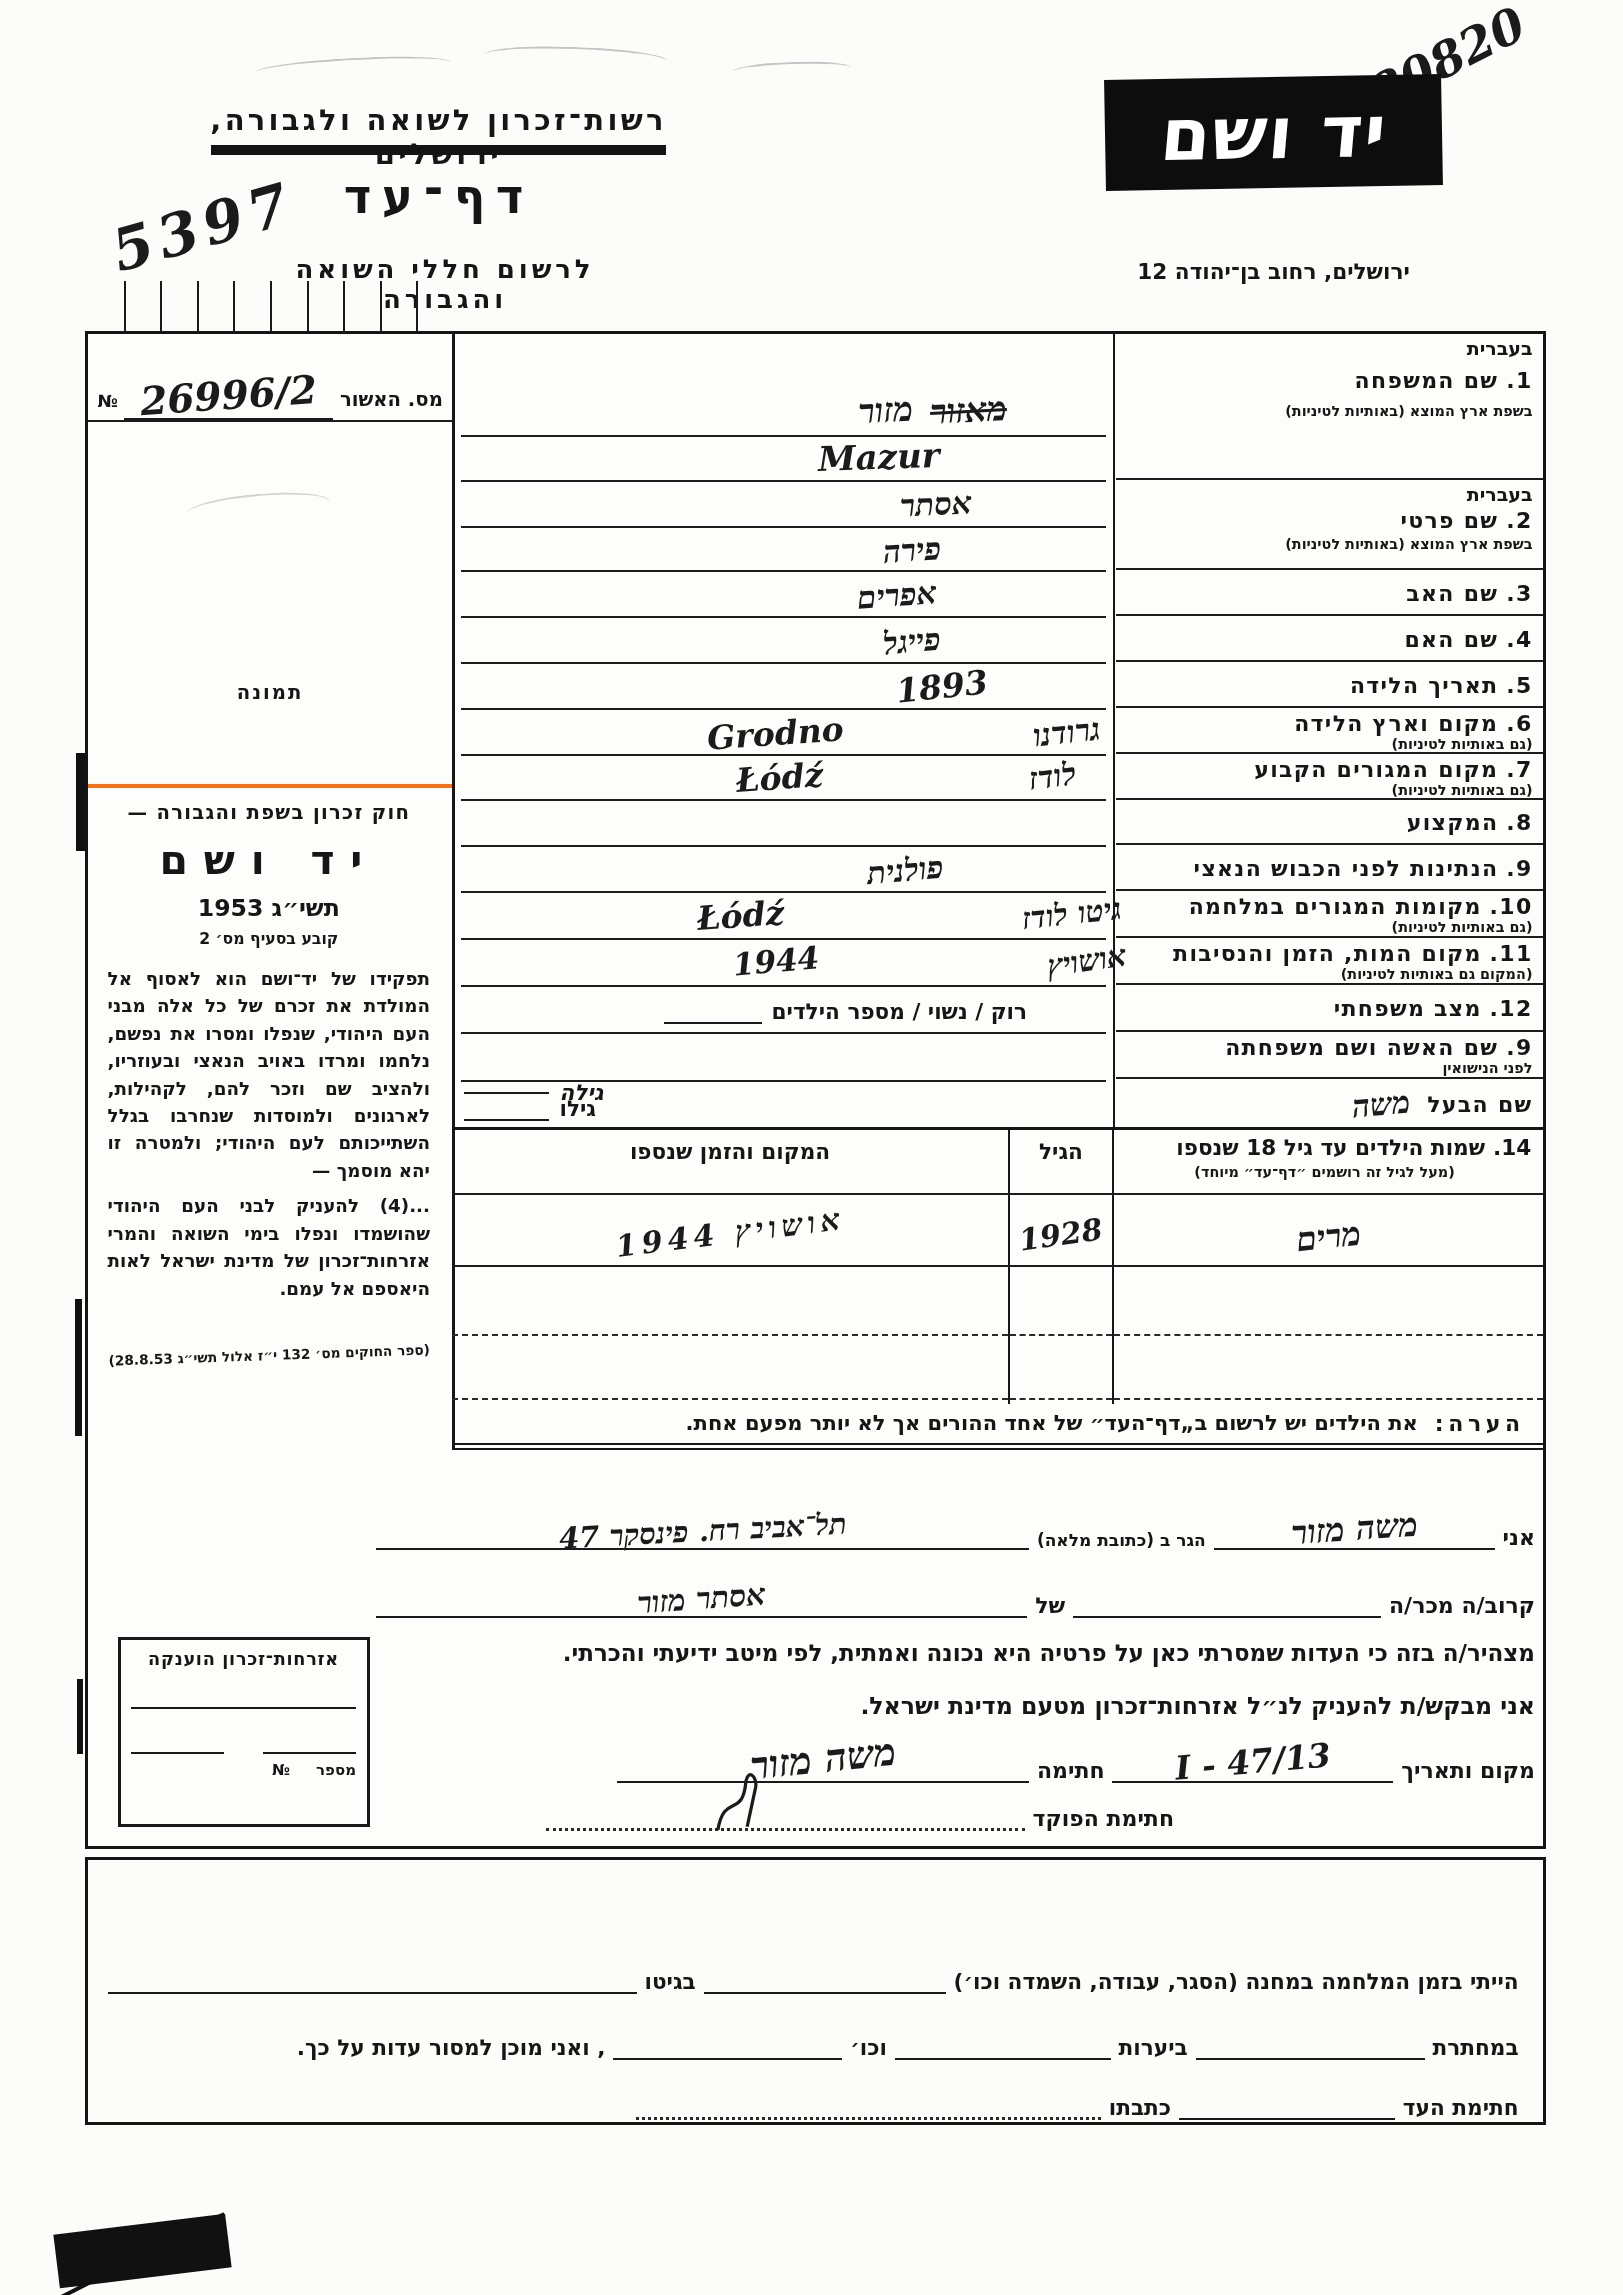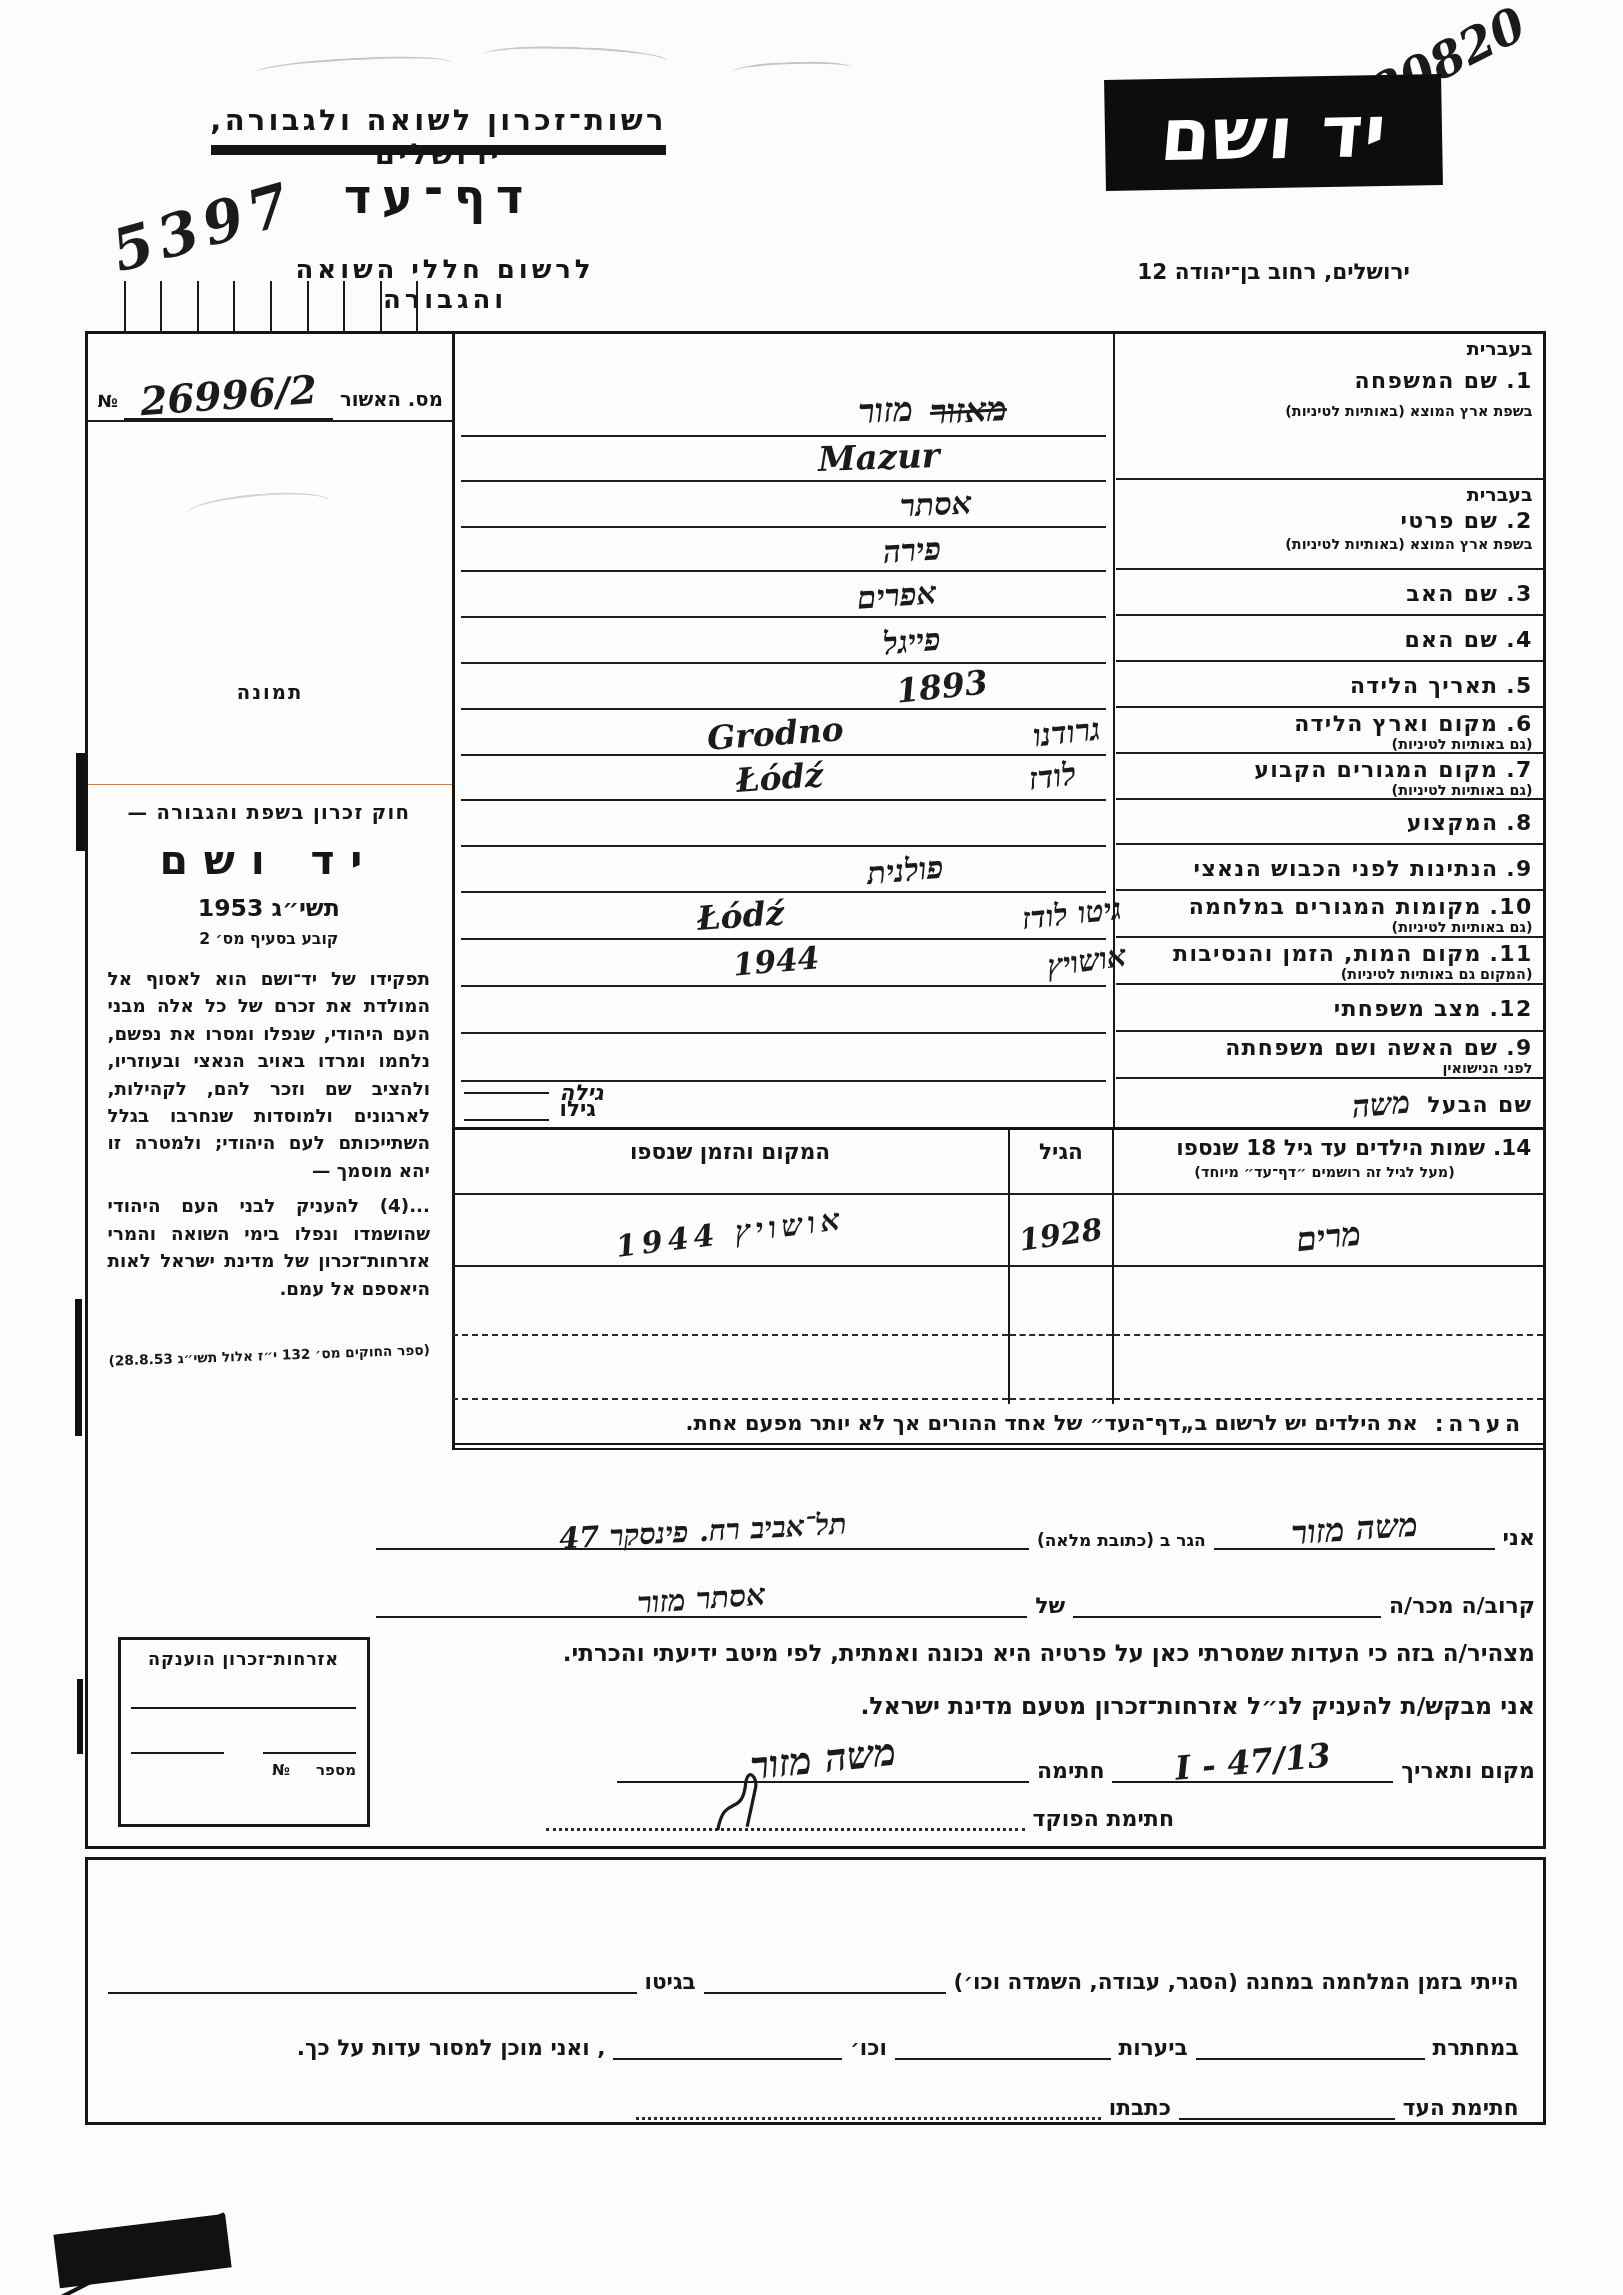--- a/index.html
+++ b/index.html
@@ -64,21 +64,21 @@
 
     <div class="abs vline" style="left:364px;top:0;width:2.6px;height:1116px;"></div>
     <div class="abs vline" style="left:1025px;top:0;width:2px;height:793px;"></div>
 
     <div class="abs" style="left:0;top:0;width:364px;height:88px;border-bottom:2px solid #1c1c1c;display:flex;direction:rtl;align-items:flex-end;gap:6.5px;padding:0 9.2px;box-sizing:border-box;">
       <span class="b" style="font-size:19.6px;margin-bottom:9.2px;">מס. האשור</span>
       <span class="fill" style="flex:1;"><span class="hw" style="font-size:39px;display:inline-block;transform:rotate(-4deg);">26996/2</span></span>
       <span class="b" style="font-size:17px;margin-bottom:9.2px;">№</span>
     </div>
 
-    <div class="abs" style="left:0;top:88px;width:364px;height:362px;border-bottom:1px solid #f97316;">
+    <div class="abs" style="left:0;top:88px;width:364px;height:362px;border-bottom:4px solid #f97316;">
       <div class="abs scr" style="left:98px;top:72px;width:144px;height:26px;transform:rotate(-5deg);border-color:#d2d2d2;"></div>
       <div class="abs rtl b" style="left:0;top:259px;width:100%;text-align:center;font-size:19.6px;letter-spacing:2px;">תמונה</div>
     </div>
 
     <div class="abs rtl" style="left:0;top:450px;width:364px;box-sizing:border-box;padding:17px 22px 0 19.6px;text-align:center;">
       <div class="b" style="font-size:19.6px;letter-spacing:1.3px;">חוק זכרון בשפת והגבורה —</div>
       <div class="b" style="font-size:41px;letter-spacing:15.7px;margin-top:11.8px;">יד ושם</div>
       <div class="b" style="font-size:23.6px;margin-top:10.5px;">תשי״ג 1953</div>
       <div class="b" style="font-size:15.7px;margin-top:6.5px;">קובע בסעיף מס׳ 2</div>
       <div class="b" style="font-size:18.3px;line-height:1.5;text-align:justify;margin-top:17px;">תפקידו של יד־ושם הוא לאסוף אל המולדת את זכרם של כל אלה מבני העם היהודי, שנפלו ומסרו את נפשם, נלחמו ומרדו באויב הנאצי ובעוזריו, ולהציב שם וזכר להם, לקהילות, לארגונים ולמוסדות שנחרבו בגלל השתייכותם לעם היהודי; ולמטרה זו יהא מוסמך —</div>
@@ -216,20 +216,24 @@
     <div class="abs hw" style="left:779px;top:518px;font-size:31px;transform:rotate(-5deg);">פולנית</div>
     <div class="abs" style="left:609px;top:562px;width:425px;display:flex;justify-content:space-between;">
       <span class="hw" style="font-size:33px;transform:rotate(-4deg);">Łódź</span>
       <span class="hw" style="font-size:30px;transform:rotate(-6deg);">גיטו לודז</span>
     </div>
     <div class="abs" style="left:645px;top:609px;width:393px;display:flex;justify-content:space-between;">
       <span class="hw" style="font-size:31px;transform:rotate(-5deg);">1944</span>
       <span class="hw" style="font-size:30px;transform:rotate(-8deg);">אושויץ</span>
     </div>
 
+    <div class="abs" style="left:373px;top:665px;width:645px;display:flex;direction:rtl;align-items:flex-end;gap:9.2px;justify-content:flex-start;padding-right:79px;box-sizing:border-box;">
+      <span class="b rtl" style="font-size:21.6px;">רוק / נשוי / מספר הילדים</span>
+      <span style="width:98px;border-bottom:2px solid #1a1a1a;"></span>
+    </div>
     <div class="abs" style="left:376px;top:746px;display:flex;direction:ltr;align-items:center;gap:10.5px;font-style:italic;">
       <span style="width:85px;border-bottom:2px solid #1a1a1a;"></span>
       <span class="b rtl" style="font-size:21.6px;">גילה</span>
     </div>
     <div class="abs" style="left:376px;top:762px;display:flex;direction:ltr;align-items:flex-end;gap:10.5px;">
       <span style="width:85px;border-bottom:2px solid #1a1a1a;"></span>
       <span class="b rtl" style="font-size:21.6px;">גילו</span>
     </div>
 
     <div class="abs" style="left:364px;top:793px;width:1091px;height:274px;border-top:3.9px solid #141414;display:flex;direction:rtl;">

